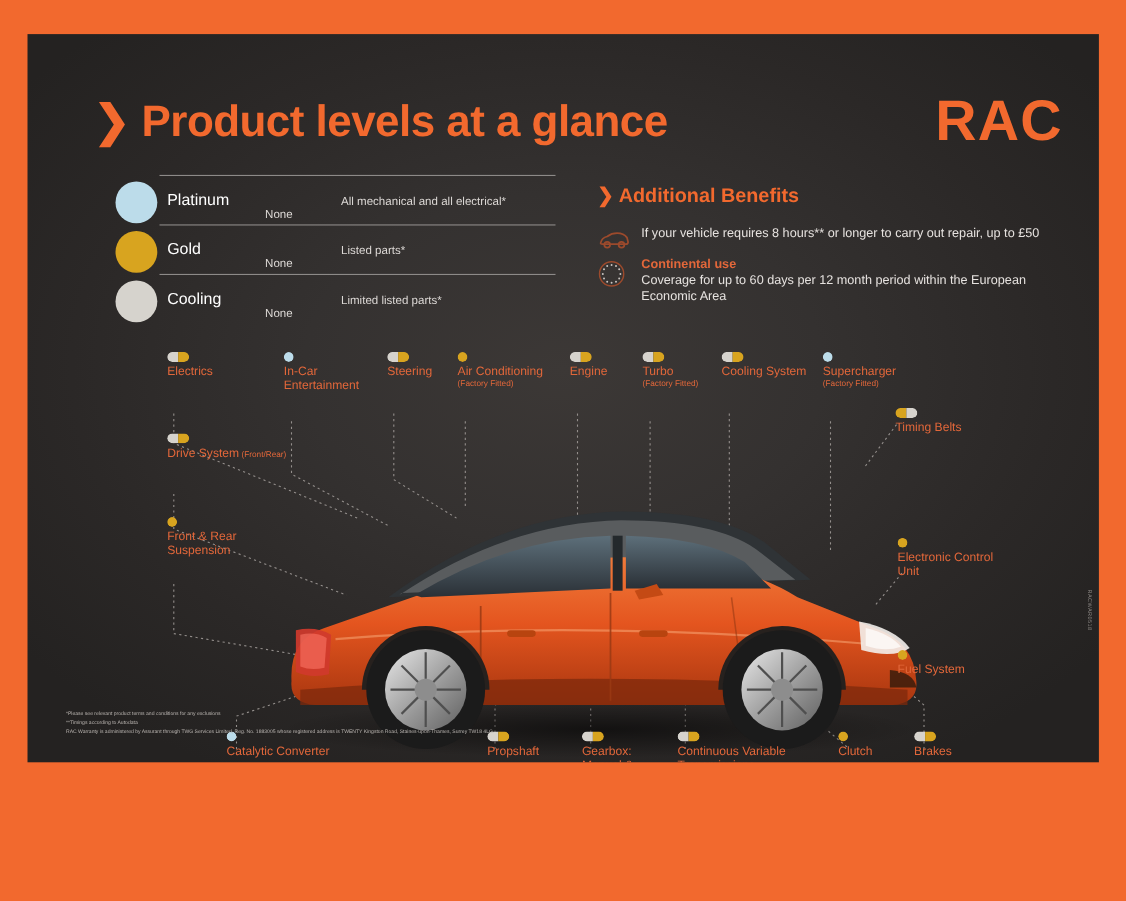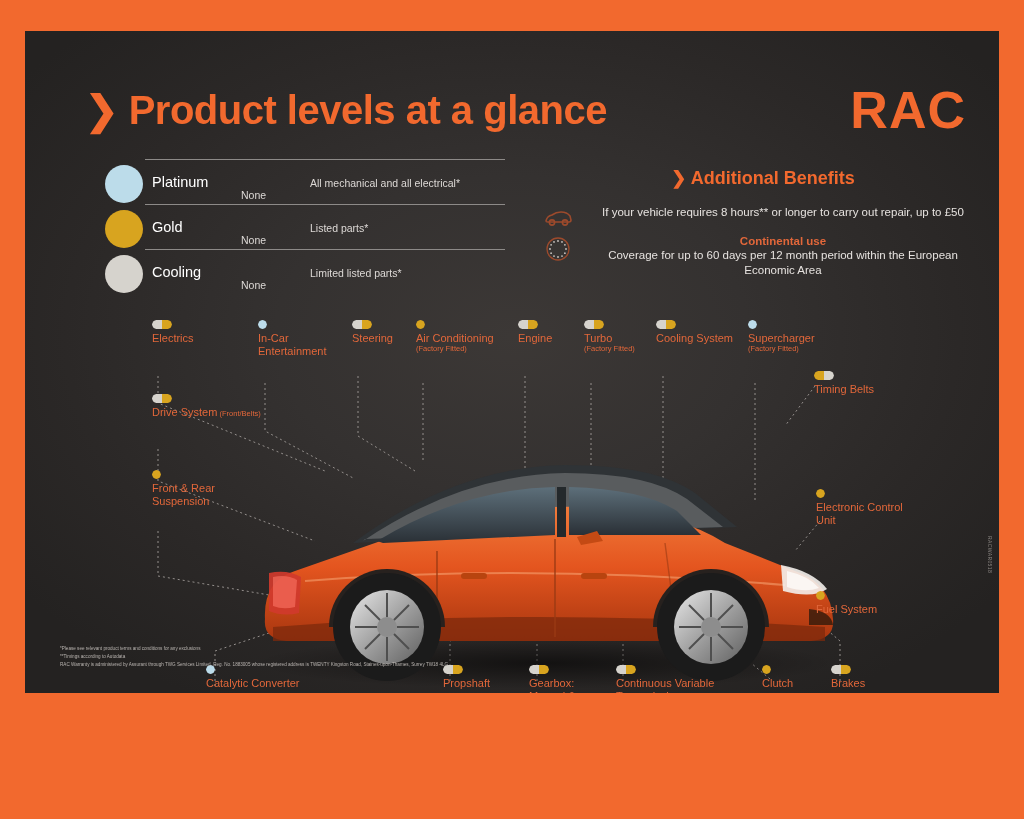--- a/index.html
+++ b/index.html
@@ -34,21 +34,21 @@
   .rowsep{position:absolute;left:40px;width:360px;height:1px;background:#8d8a88;}
   .trow{position:relative;height:45px;}
   .dot-big{
     position:absolute;left:0;top:6px;width:38px;height:38px;border-radius:50%;
   }
   .tier{position:absolute;left:47px;top:15px;color:#fff;font-size:14.5px;}
   .cell-d{position:absolute;left:136px;top:30px;color:#ddd9d6;font-size:10.5px;}
   .cell-p{position:absolute;left:205px;top:18px;width:200px;text-align:left;color:#ddd9d6;font-size:10.5px;}
 
   
-  .bene{position:absolute;left:518px;top:136px;width:440px;text-align:center;}
+  .bene{position:absolute;left:518px;top:136px;width:440px;}
   .bene-h{color:#F2692E;font-size:18px;font-weight:bold;margin-bottom:16px;}
   .bene-row{position:relative;padding-left:40px;margin-bottom:13px;}
   .bene-ic{position:absolute;left:0;top:2px;width:30px;height:22px;}
   .bene-t{color:#E2673A;font-size:11.5px;font-weight:bold;line-height:1.25;}
   .bene-d{color:#e6e2df;font-size:11.5px;line-height:1.35;}
 
   
   .lbl{position:absolute;}
   .pill{height:9px;margin-bottom:3px;display:flex;border-radius:5px;overflow:hidden;width:max-content;}
   .pill span{width:10px;height:9px;display:block;}
@@ -321,21 +321,21 @@
             <span style="background: rgb(216, 164, 31);"></span>
             <span style="background: rgb(214, 211, 205);"></span>
           </div>
           <div class="ltx">Timing Belts</div>
         </div>
         <div class="lbl" style="left: 127px; top: 363px; width: 130px;">
           <div class="pill">
             <span style="background: rgb(214, 211, 205);"></span>
             <span style="background: rgb(216, 164, 31);"></span>
           </div>
-          <div class="ltx">Drive System<span class="lsub"> (Front/Belts)</span></div>
+          <div class="ltx">Drive System<span class="lsub"> (Front/Rear)</span></div>
         </div>
         <div class="lbl" style="left: 127px; top: 439px; width: 110px;">
           <div class="pill one">
             <span style="background: rgb(216, 164, 31);"></span>
           </div>
           <div class="ltx">Front &amp; Rear
 Suspension</div>
         </div>
         <div class="lbl" style="left: 791px; top: 458px; width: 120px;">
           <div class="pill one">

